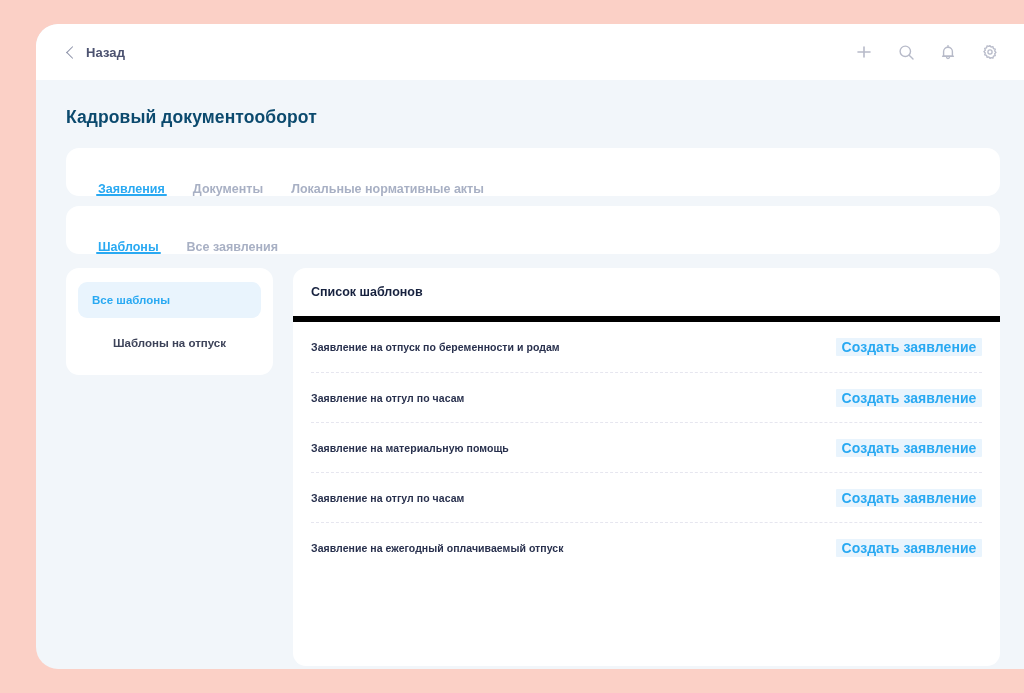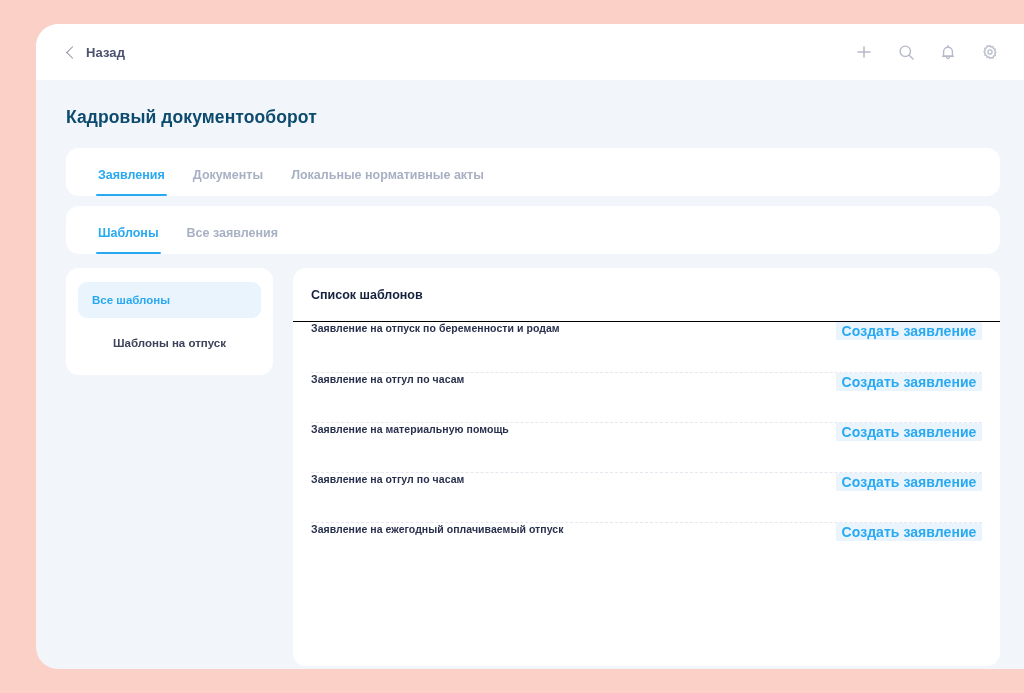--- a/index.html
+++ b/index.html
@@ -109,21 +109,21 @@
     overflow: hidden;
   }
   .tabs-card.primary { margin-bottom: 10px; }
   .tabs-card.secondary { margin-bottom: 14px; }
 
   .tab {
     position: relative;
     font-size: 12.5px;
     font-weight: 700;
     color: #a8b0c4;
-    padding: 0 14px 14px 14px;
+    padding: 0 14px 0 14px;
     cursor: pointer;
     white-space: nowrap;
     background: none;
     border: none;
     font-family: inherit;
     margin-top: 32px;
   }
   .tab.active { color: #29a9f2; }
   .tab.active::after {
     content: "";
@@ -172,33 +172,33 @@
     display: flex;
     flex-direction: column;
     overflow: hidden;
   }
   .list-head {
     height: 54px;
     flex: 0 0 54px;
     display: flex;
     align-items: center;
     padding: 0 18px;
-    border-bottom: 1px solid #000000;
+    border-bottom: 6px solid #000000;
     font-size: 12.5px;
     font-weight: 700;
     color: #16213e;
   }
   .rows {
     flex: 1 1 auto;
     padding: 0 18px;
   }
   .row {
     height: 50px;
     display: flex;
-    align-items: flex-start;
+    align-items: center;
     justify-content: space-between;
     gap: 0;
   }
   .row + .row { border-top: 1px dashed #e6e6ef; }
   .row-label {
     font-size: 10.5px;
     font-weight: 700;
     color: #28304d;
     letter-spacing: .05px;
   }

